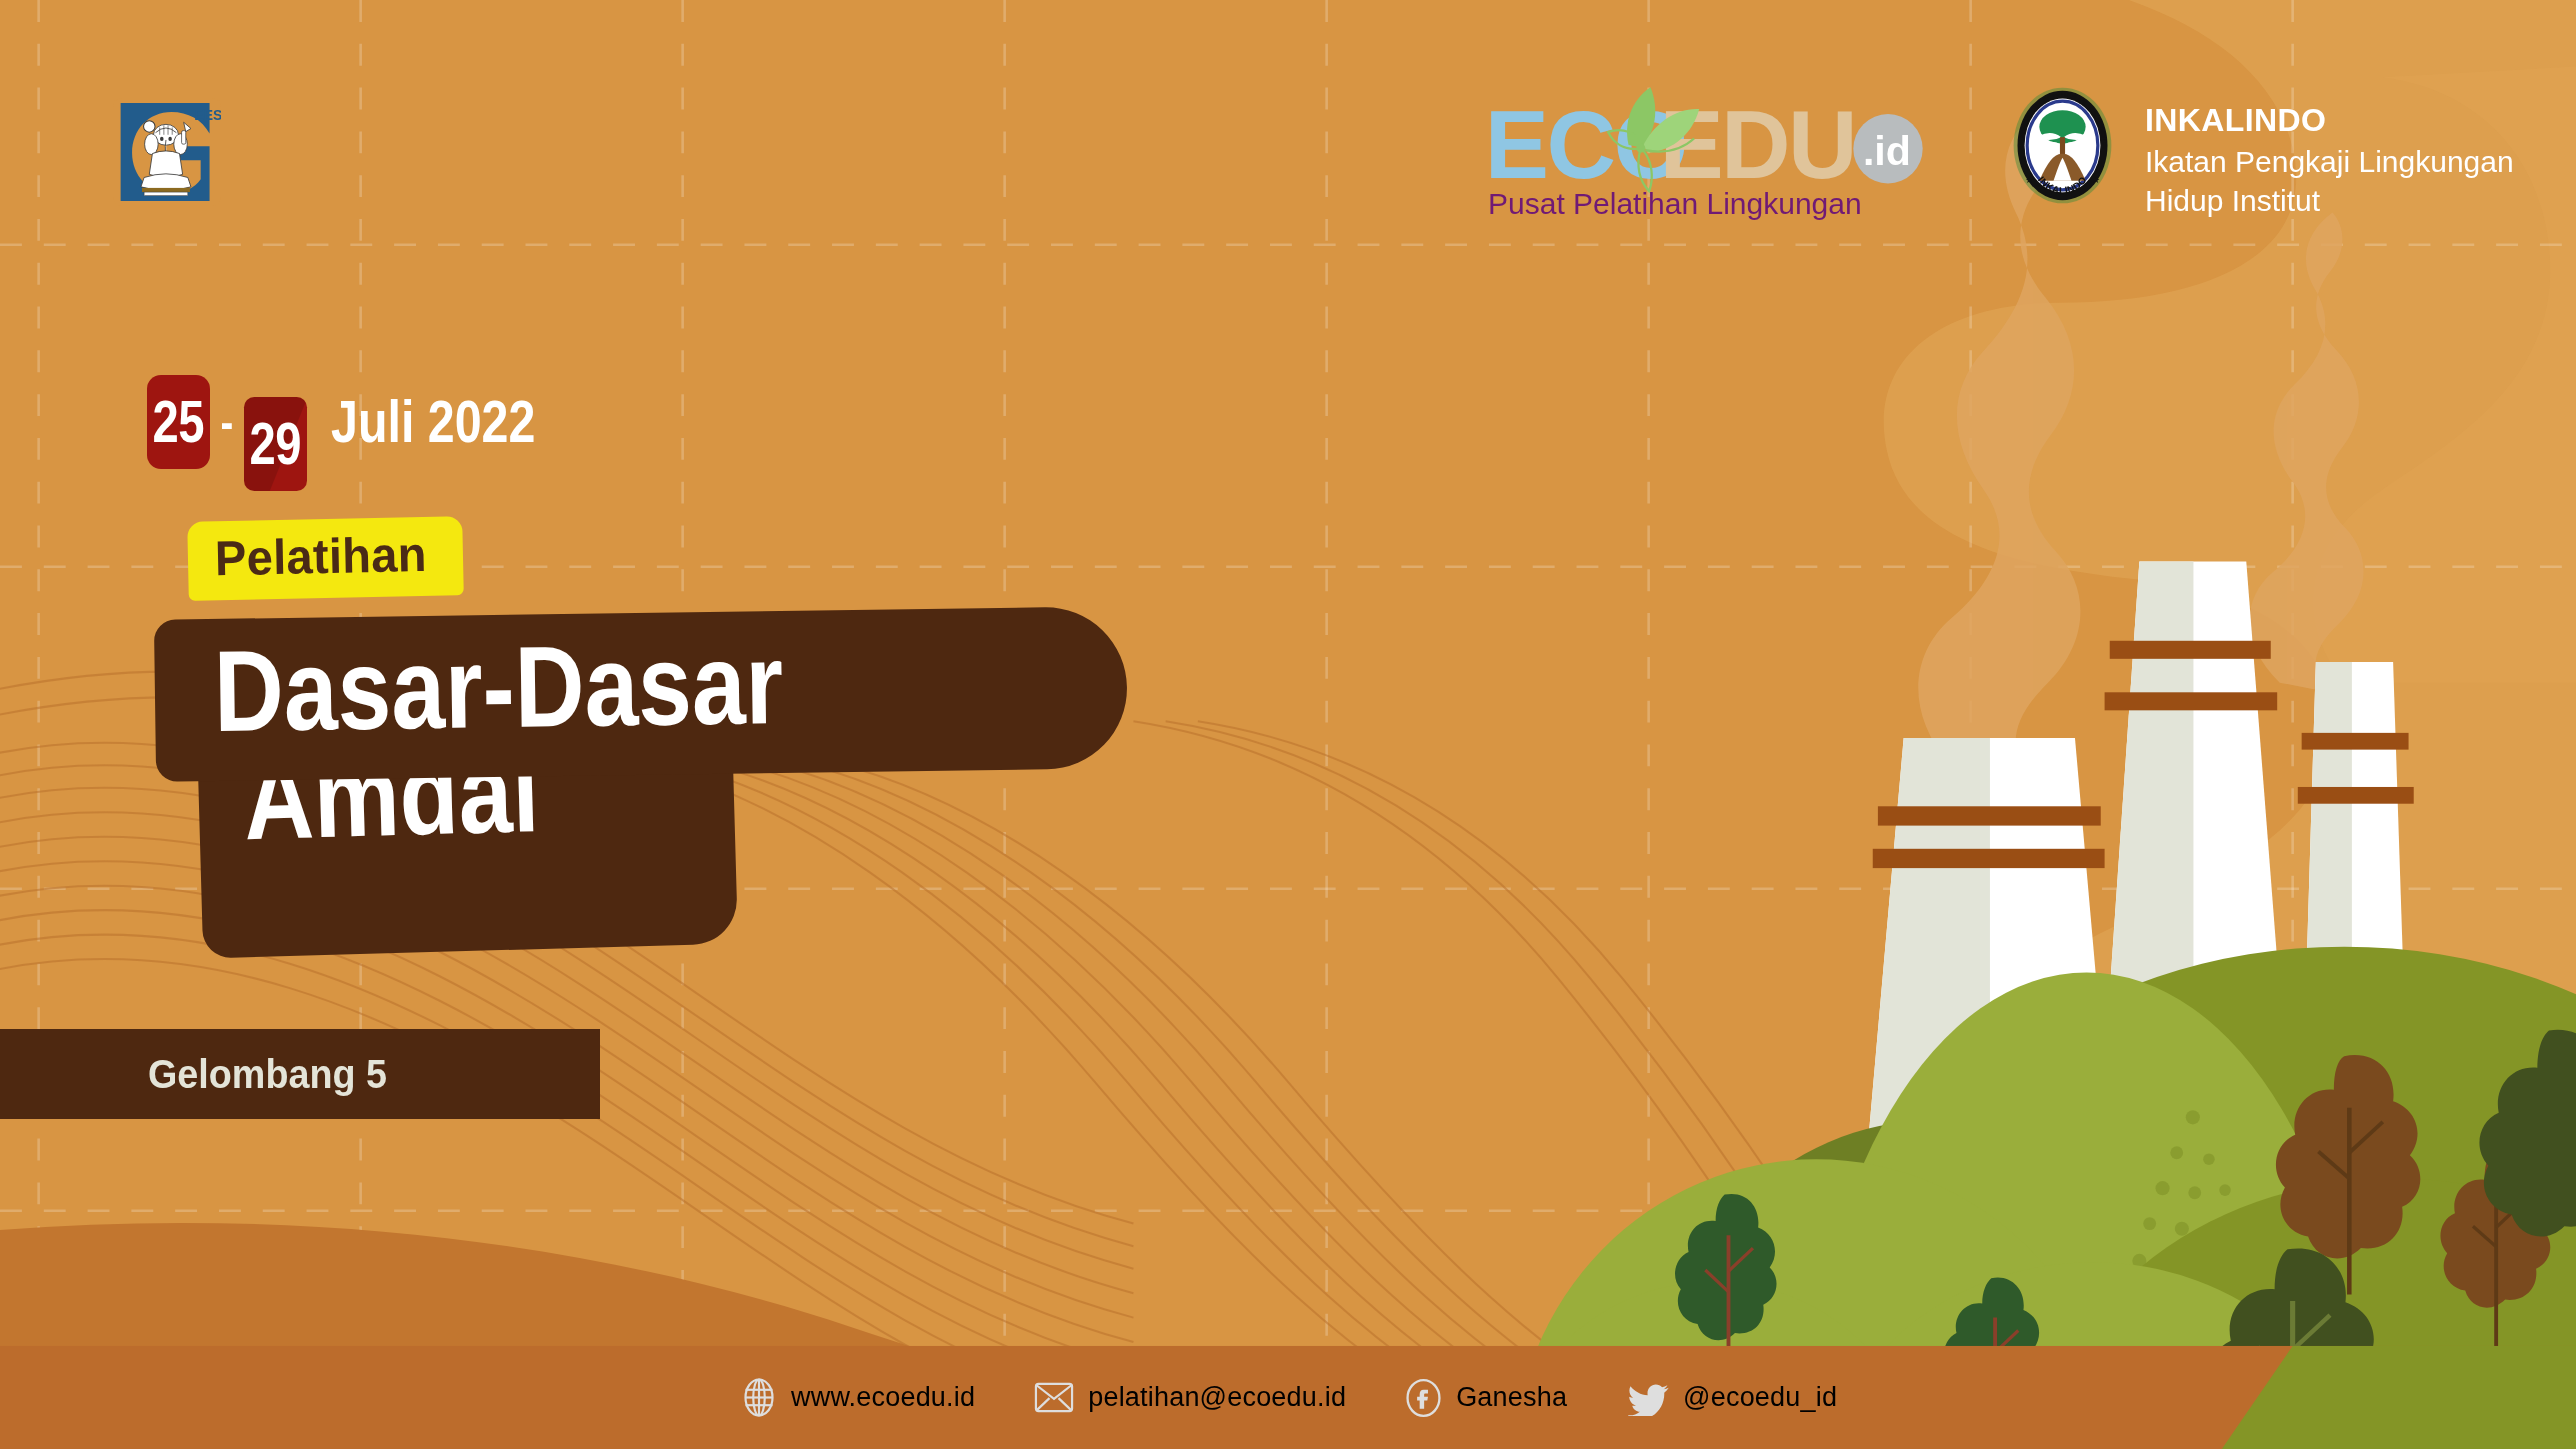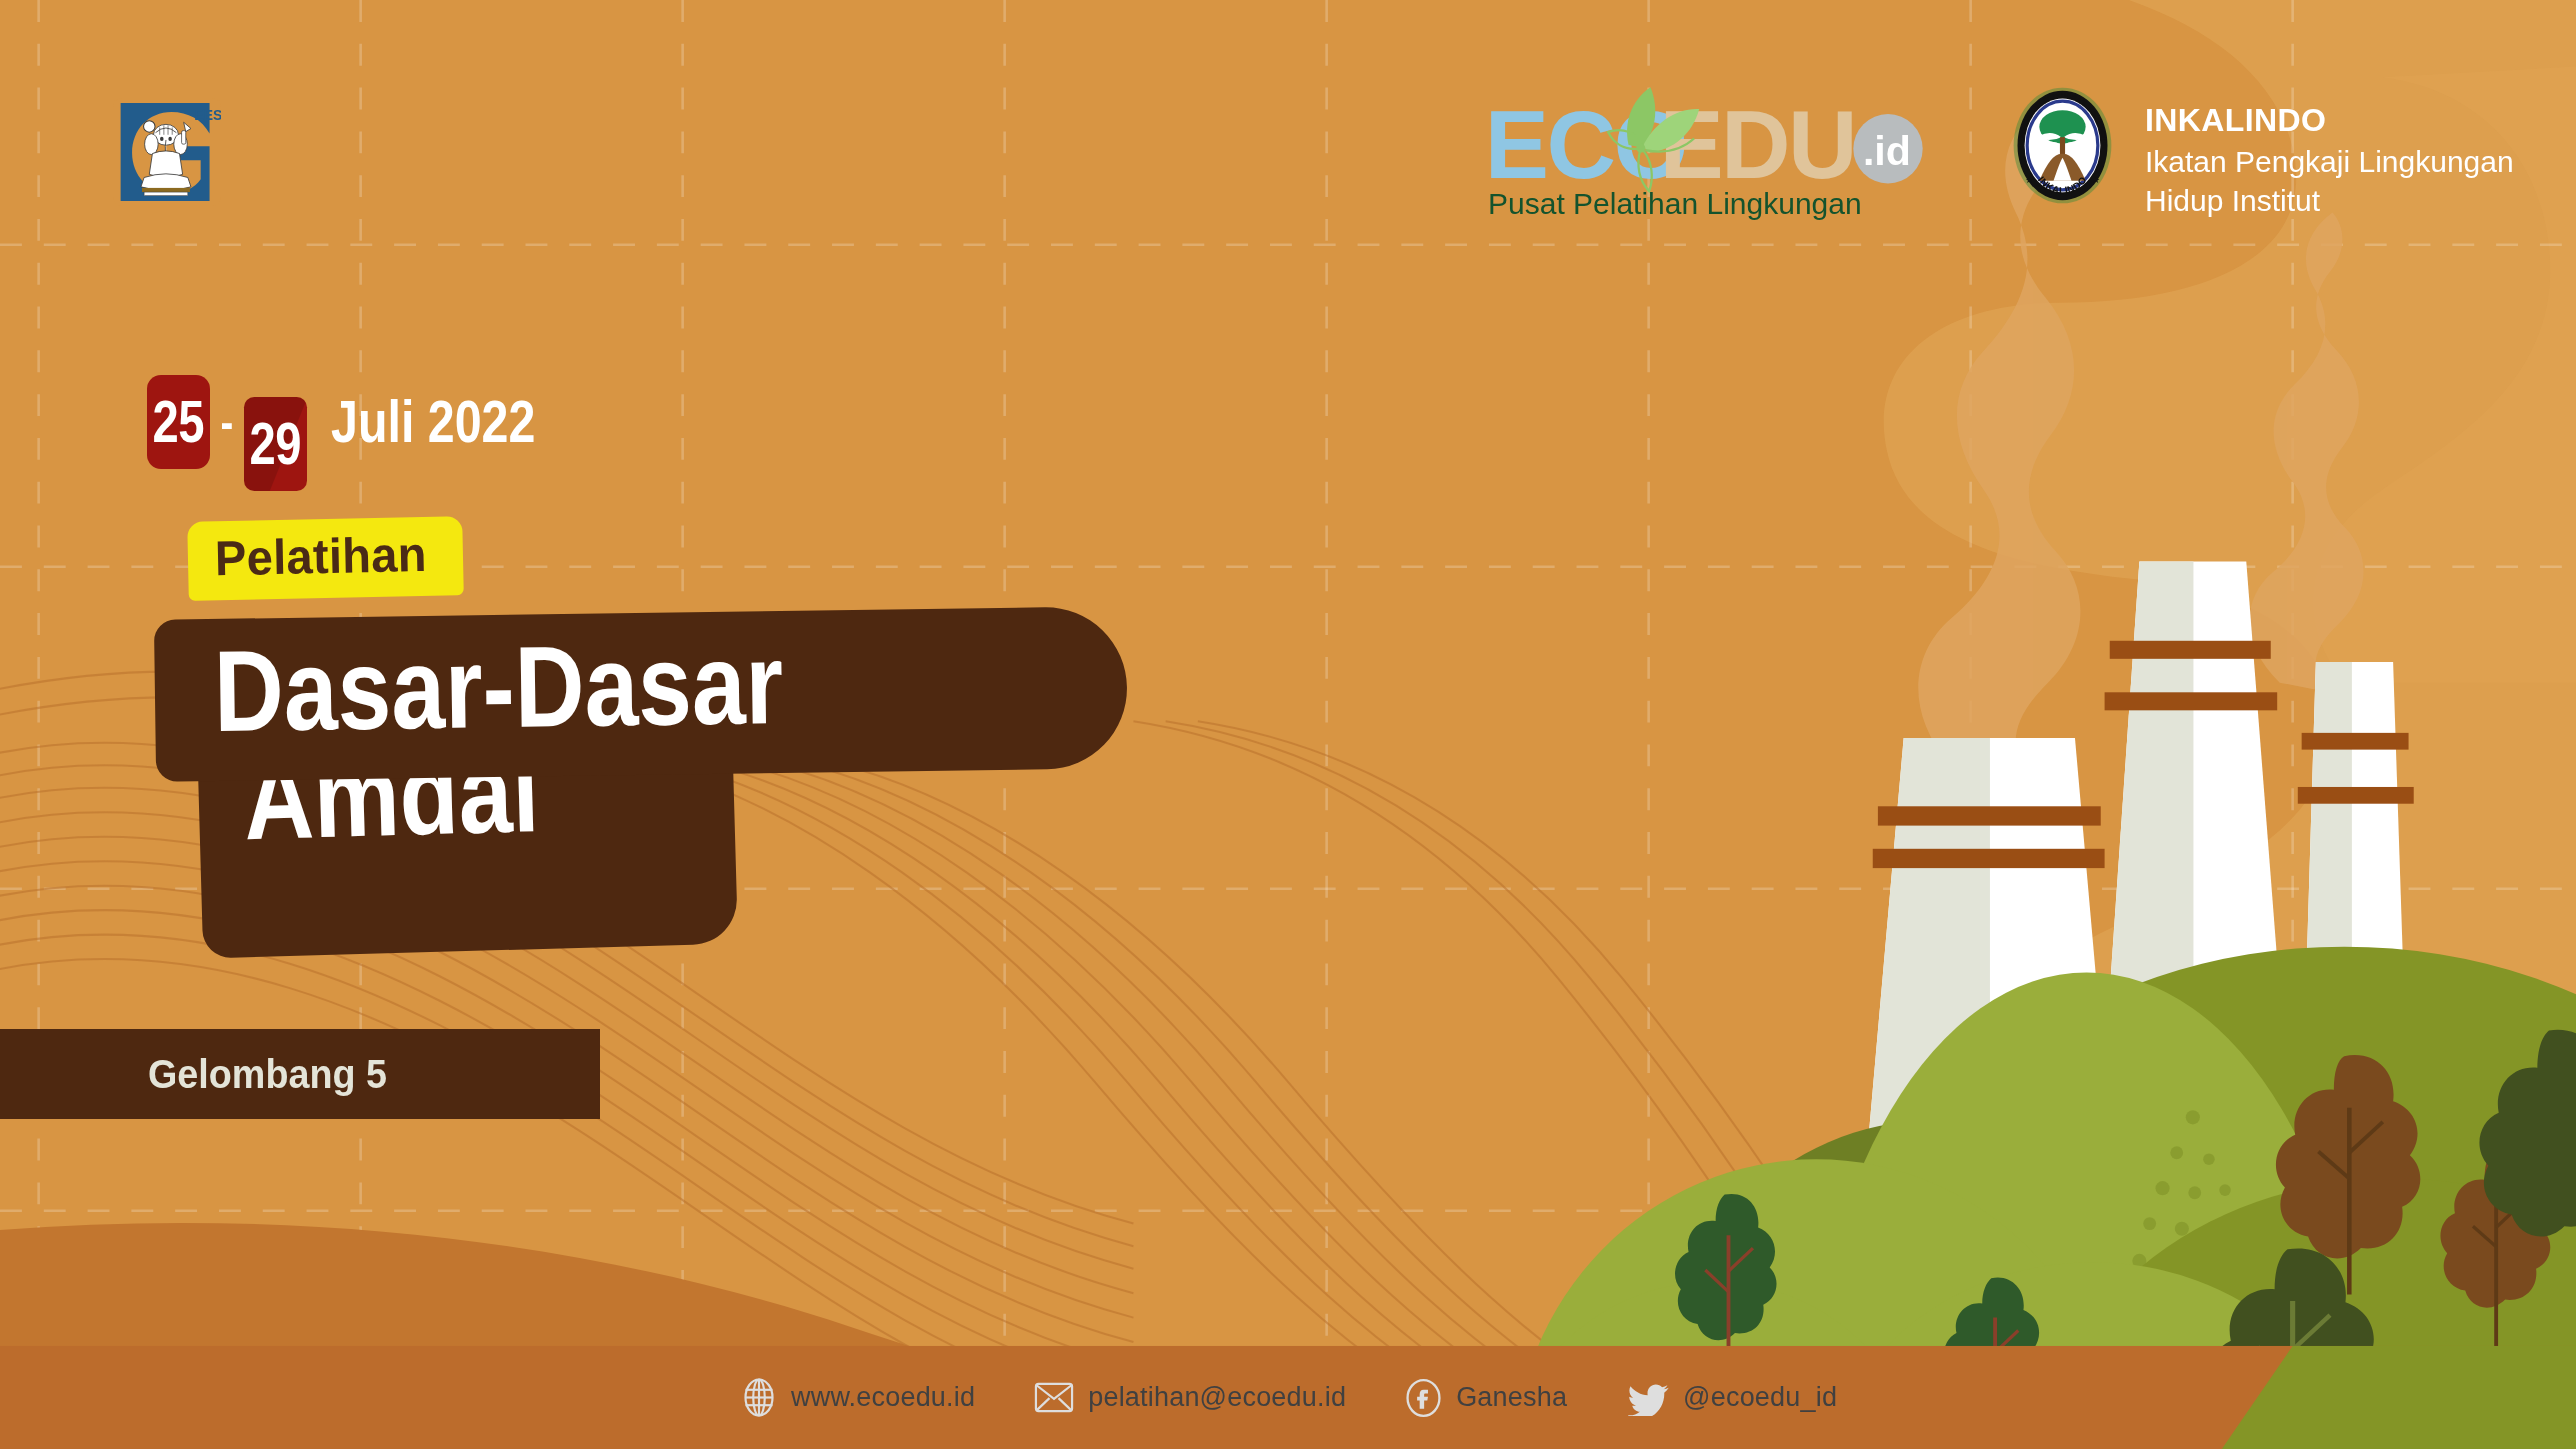--- a/index.html
+++ b/index.html
@@ -26,21 +26,21 @@
     color:#ffffff;
     font-size:30px; font-weight:bold; line-height:1.30;
     letter-spacing:0.1px;
     white-space:nowrap;
   }
   .gees-text .soft{ font-weight:normal; color:#F4EDE4; }
 
   .eco-wrap{ position:absolute; left:1484px; top:82px; width:451px; height:122px; }
   .eco-sub{
     position:absolute; left:1488px; top:187px;
-    color:#14532d; font-size:30px; white-space:nowrap;
+    color:#701a75; font-size:30px; white-space:nowrap;
   }
 
   .ink-logo{ position:absolute; left:2011px; top:87px; width:103px; height:117px; }
   .ink-text{
     position:absolute; left:2145px; top:100px;
     color:#ffffff; line-height:1.30; white-space:nowrap;
   }
   .ink-text .t1{ font-size:32px; font-weight:bold; letter-spacing:0.4px; }
   .ink-text .t2{ font-size:30px; font-weight:normal; }
 
@@ -141,21 +141,21 @@
   
   .footer{
     position:absolute; left:0; bottom:0;
     width:2576px; height:103px;
     display:flex; align-items:center;
     padding-left:741px; gap:0;
     z-index:20;
   }
   .fitem{ display:flex; align-items:center; gap:14px; margin-right:59px; }
   .fitem .lbl{
-    color:#404040; font-size:27px; white-space:nowrap; letter-spacing:0.2px;
+    color:#000000; font-size:27px; white-space:nowrap; letter-spacing:0.2px;
   }
   .fitem svg{ display:block; }
 </style>
 </head>
 <body>
 
 <div id="banner">
 
   <svg class="layer" viewBox="0 0 4000 2250" xmlns="http://www.w3.org/2000/svg">
     <defs>

